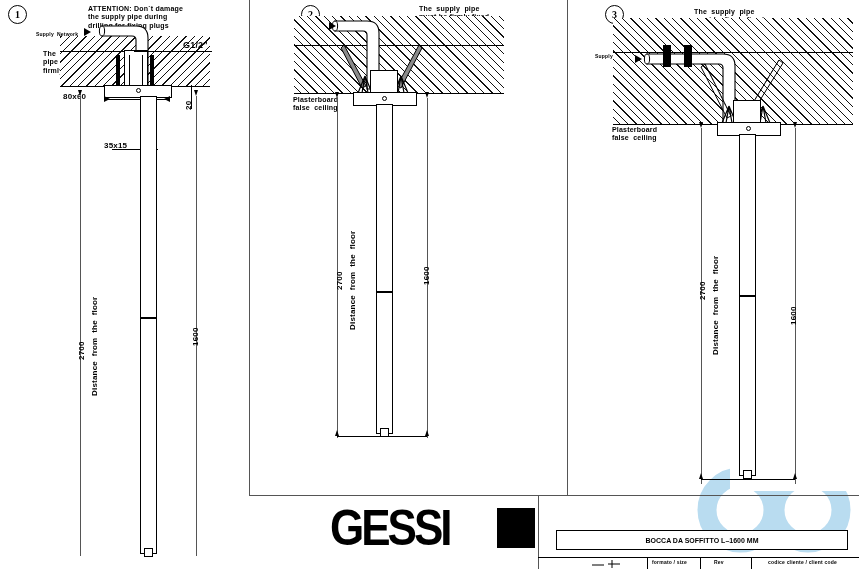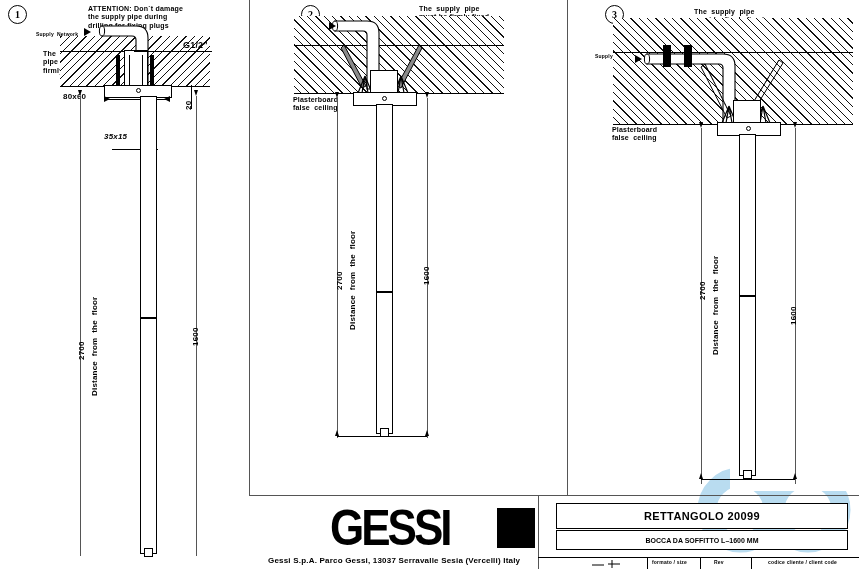--- a/index.html
+++ b/index.html
@@ -135,21 +135,21 @@
 
     <div class="hline" style="left:104px;top:99px;width:66px;"></div>
     <div class="arrRs" style="left:104px;top:96px;"></div>
     <div class="arrL" style="left:164px;top:96px;"></div>
     <div class="txt t8" style="left:63px;top:92px;">80x60</div>
 
     <div class="vline" style="left:191px;top:85px;height:24px;"></div>
     <div class="txt t8 rot" style="left:184px;top:110px;">20</div>
 
     <div class="hline" style="left:112px;top:149px;width:46px;"></div>
-    <div class="txt t8" style="left:104px;top:132px;font-style:italic;">35x15</div>
+    <div class="txt t8" style="left:104px;top:141px;">35x15</div>
 
     <div class="wbox b" style="left:140px;top:96px;width:15px;height:220px;"></div>
     <div class="wbox b" style="left:140px;top:318px;width:15px;height:234px;"></div>
     <div class="wbox b" style="left:144px;top:548px;width:7px;height:7px;"></div>
 
     <div class="vline thin" style="left:80px;top:96px;height:460px;"></div>
     <div class="vline thin" style="left:196px;top:96px;height:460px;"></div>
     <div class="tickdn" style="left:78px;top:90px;"></div>
     <div class="tickdn" style="left:194px;top:90px;"></div>
 
@@ -291,25 +291,21 @@
     <div class="txt t8 rot" style="left:144px;top:355px;">Distance  from  the  floor</div>
     <div class="txt t8 rot" style="left:222px;top:325px;">1600</div>
   </div>
 
 
   <div class="logoWrap" style="left:330px;top:506px;">
     <div class="gessi">GESSI</div>
     <div class="gsq"></div>
   </div>
 
-  <div class="txt t8" style="left:268px;top:556px;">Gessi S.p.A. Parco Gessi, 13037 Serravalle Sesia (Vercelli) Italy</div>
-
-  <div class="tbrow" style="left:556px;top:503px;width:290px;height:24px;">
-    <span class="t11" style="font-weight:bold;letter-spacing:.4px;">RETTANGOLO  20099</span>
-  </div>
+
 
   <div class="tbrow" style="left:556px;top:530px;width:290px;height:18px;">
     <span class="t7" style="font-weight:bold;">BOCCA DA SOFFITTO L</span>
     <span class="t7" style="font-weight:bold;"> – </span>
     <span class="t7" style="font-weight:bold;">1600 MM</span>
   </div>
 
   <div class="hline" style="left:538px;top:557px;width:321px;"></div>
   <div class="vline" style="left:647px;top:557px;height:12px;"></div>
   <div class="vline" style="left:700px;top:557px;height:12px;"></div>

